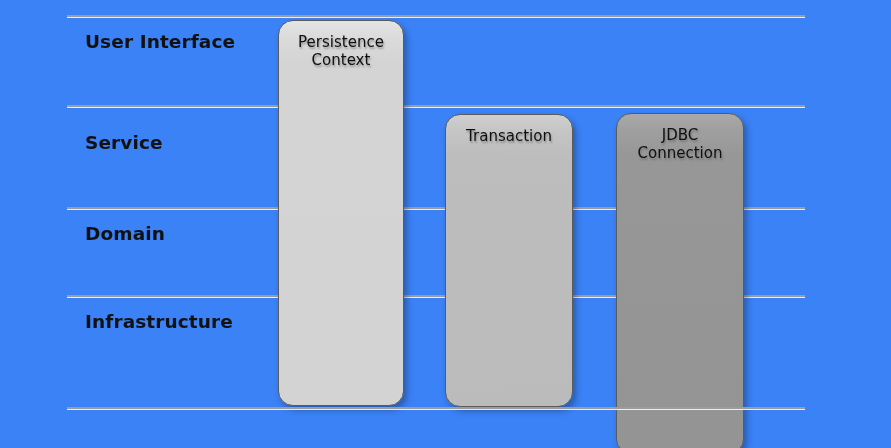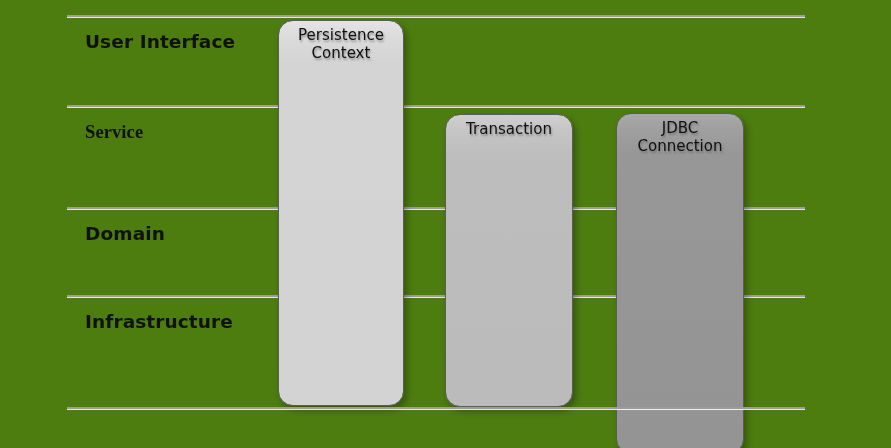--- a/index.html
+++ b/index.html
@@ -8,21 +8,21 @@
     padding: 0;
     background: #ffffff;
   }
   body {
     font-family: "DejaVu Sans", "Liberation Sans", sans-serif;
   }
   #canvas {
     position: relative;
     width: 891px;
     height: 448px;
-    background: #4d7c0f;
+    background: #3b82f6;
     overflow: hidden;
   }
 
   
   .layer-rule {
     position: absolute;
     left: 67px;
     width: 738px;
     height: 2px;
     background: #9c9c9c;
@@ -46,21 +46,21 @@
     position: absolute;
     border-radius: 15px;
     border: 1px solid #5b5b5b;
     box-sizing: border-box;
     box-shadow: 3px 4px 6px rgba(0,0,0,0.30);
     display: flex;
     justify-content: center;
     align-items: flex-start;
   }
   .concern-box .box-label {
-    margin-top: 5px;
+    margin-top: 12px;
     font-size: 15px;
     font-weight: normal;
     color: #0f0f0f;
     text-align: center;
     line-height: 1.22;
     padding: 0 8px;
     text-shadow: 1px 2px 2px rgba(90,90,90,0.55);
     white-space: pre-line;
   }
 
@@ -79,21 +79,21 @@
 <body>
 
 <div id="canvas">
 
   <div class="layer-rule" style="top:15px;"></div>
   <div class="layer-rule" style="top:105px;"></div>
   <div class="layer-rule" style="top:207px;"></div>
   <div class="layer-rule" style="top:295px;"></div>
 
   <div class="layer-label" style="top:33px;">User Interface</div>
-  <div class="layer-label" style="top:123px;font-family:Liberation Serif, serif;">Service</div>
+  <div class="layer-label" style="top:134px;">Service</div>
   <div class="layer-label" style="top:225px;text-align:center;">Domain</div>
   <div class="layer-label" style="top:313px;">Infrastructure</div>
 
   <div class="concern-box box-persistence" style="left:278px; top:20px; width:126px; height:386px;">
     <span class="box-label">Persistence
 Context</span>
   </div>
 
   <div class="concern-box box-transaction" style="left:445px; top:114px; width:128px; height:293px;">
     <span class="box-label">Transaction</span>

